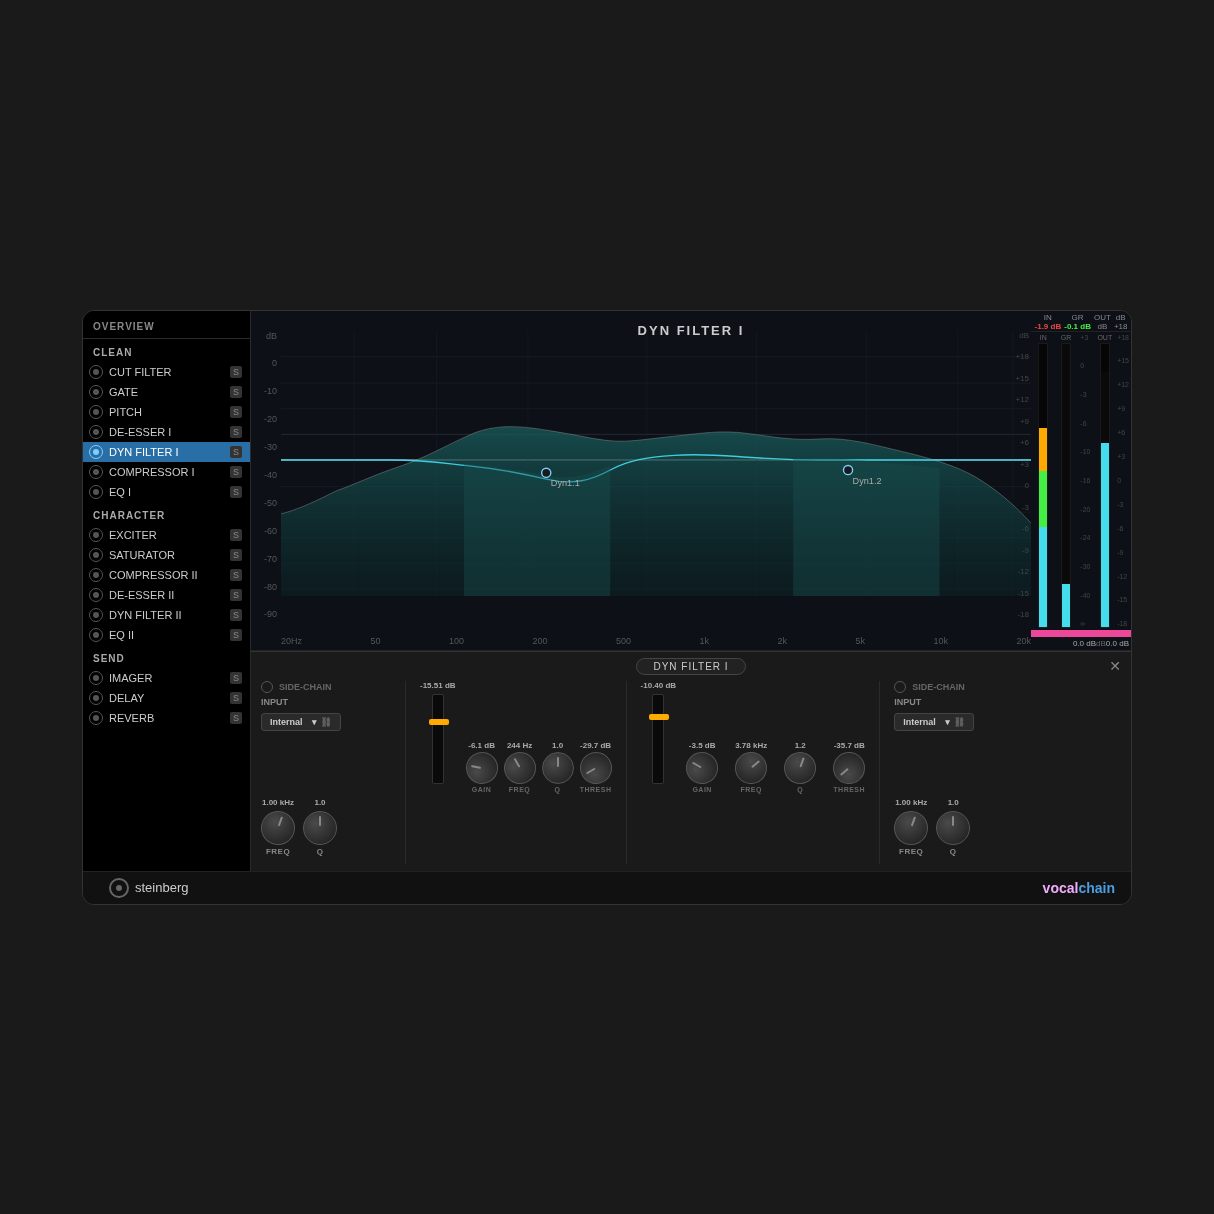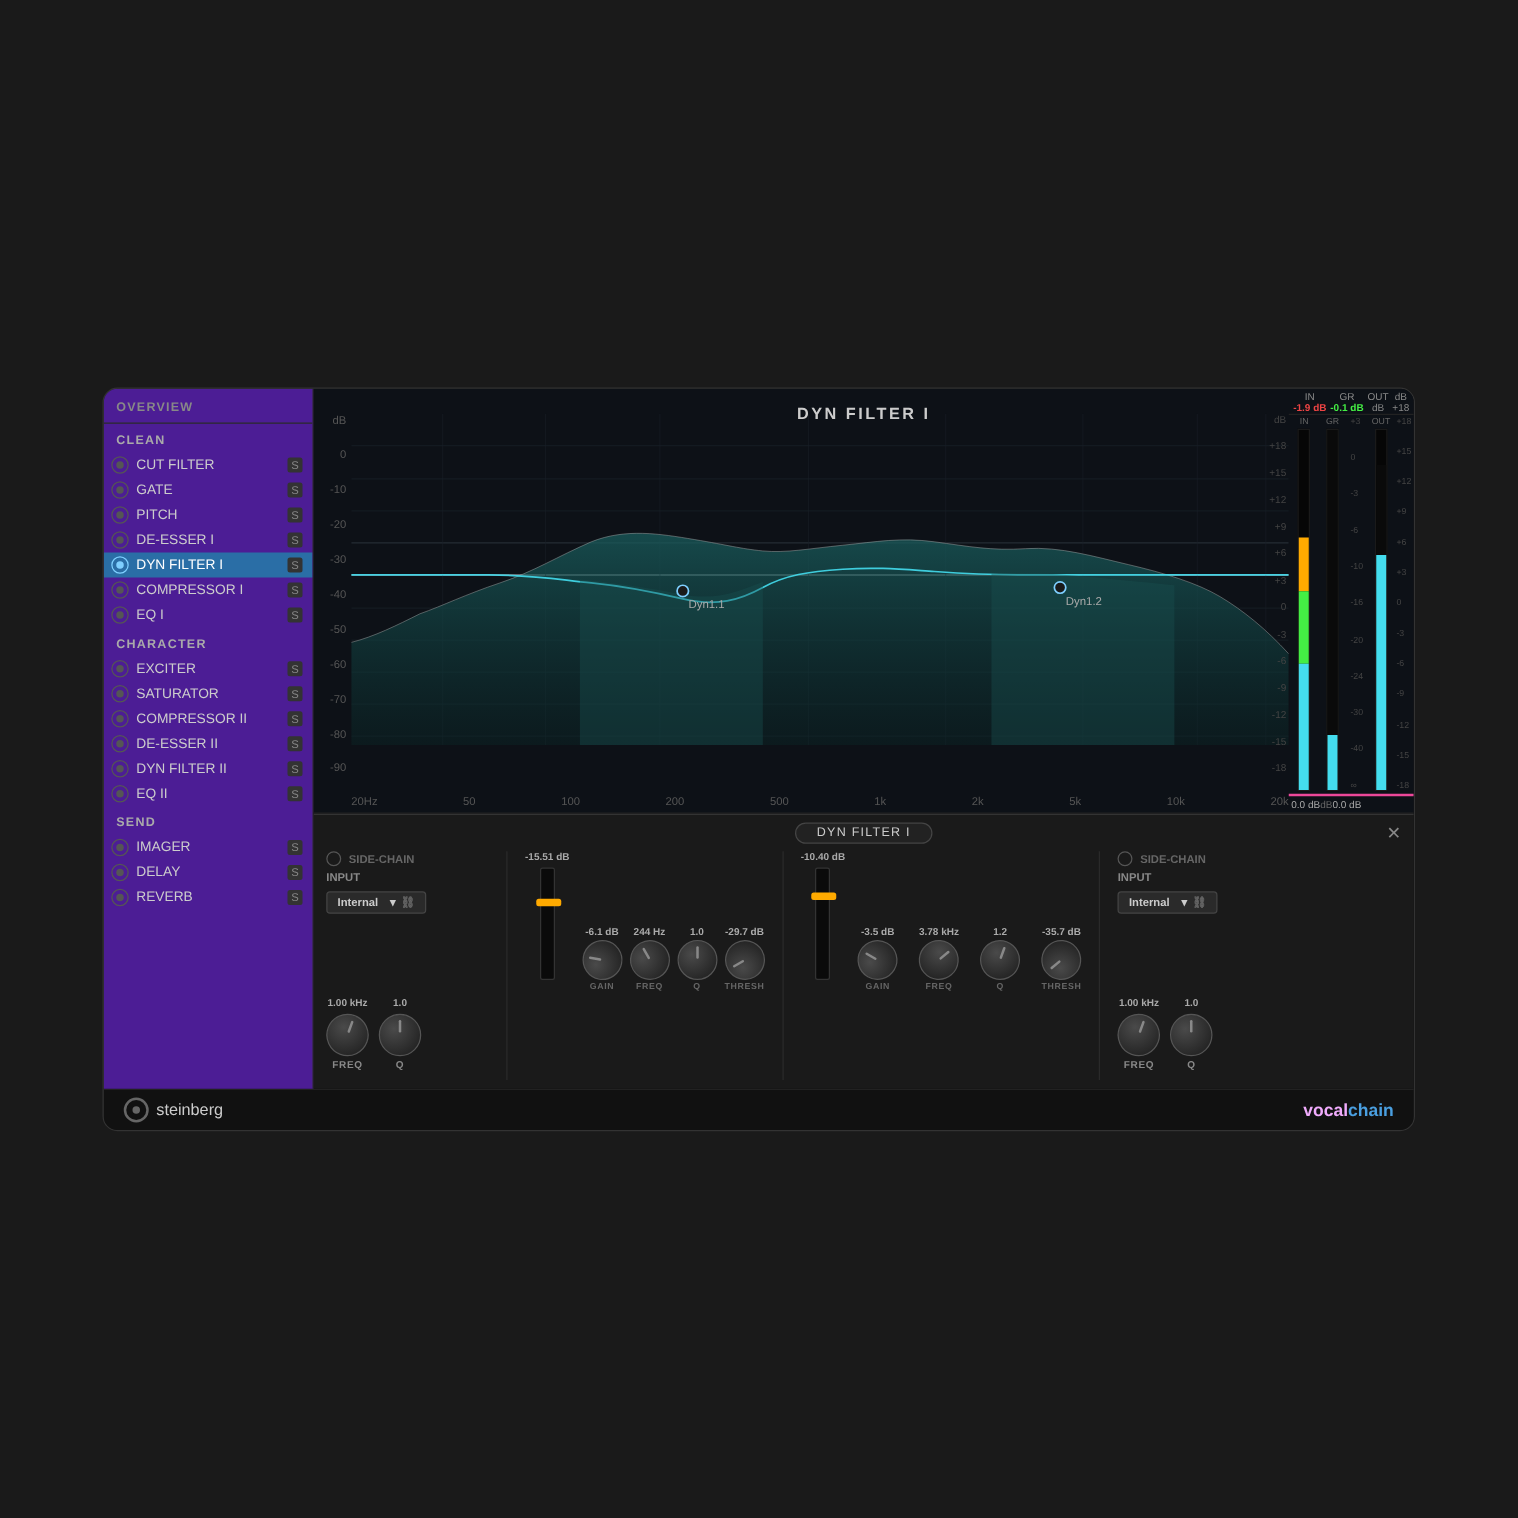--- a/index.html
+++ b/index.html
@@ -18,21 +18,21 @@
       overflow: hidden;
       border: 1px solid #333;
     }
     .main-layout {
       display: flex;
       height: 560px;
     }
     
     .sidebar {
       width: 168px;
-      background: #4c1d95;
+      background: #000000;
       border-right: 1px solid #2a2a2a;
       display: flex;
       flex-direction: column;
       overflow-y: auto;
       flex-shrink: 0;
     }
     .sidebar-section-label {
       color: #aaa;
       font-size: 10px;
       font-weight: bold;
@@ -251,20 +251,21 @@
       display: flex;
       align-items: center;
       justify-content: space-between;
     }
     .steinberg-logo {
       display: flex;
       align-items: center;
       gap: 6px;
       color: #888;
       font-size: 12px;
+      margin-left: 10px;
     }
     .logo-circle {
       width: 20px;
       height: 20px;
       border-radius: 50%;
       border: 2px solid #666;
       display: flex;
       align-items: center;
       justify-content: center;
     }
@@ -335,25 +336,25 @@
       background: #060606;
       border: 1px solid #1a1a1a;
       position: relative;
       display: flex;
       flex-direction: column;
       justify-content: flex-end;
     }
     .m-fill { width: 100%; }
     .meters-footer-row {
       display: flex;
-      justify-content: flex-start;
+      justify-content: flex-end;
       padding: 2px;
       font-size: 8px;
       color: #888;
-      border-top: 2px solid #ec4899;
+      border-top: 7px solid #ec4899;
     }
     
     .ctrl-divider {
       width: 1px;
       background: #2a2a2a;
       margin: 0 4px;
     }
     .param-group {
       display: flex;
       flex-direction: column;

